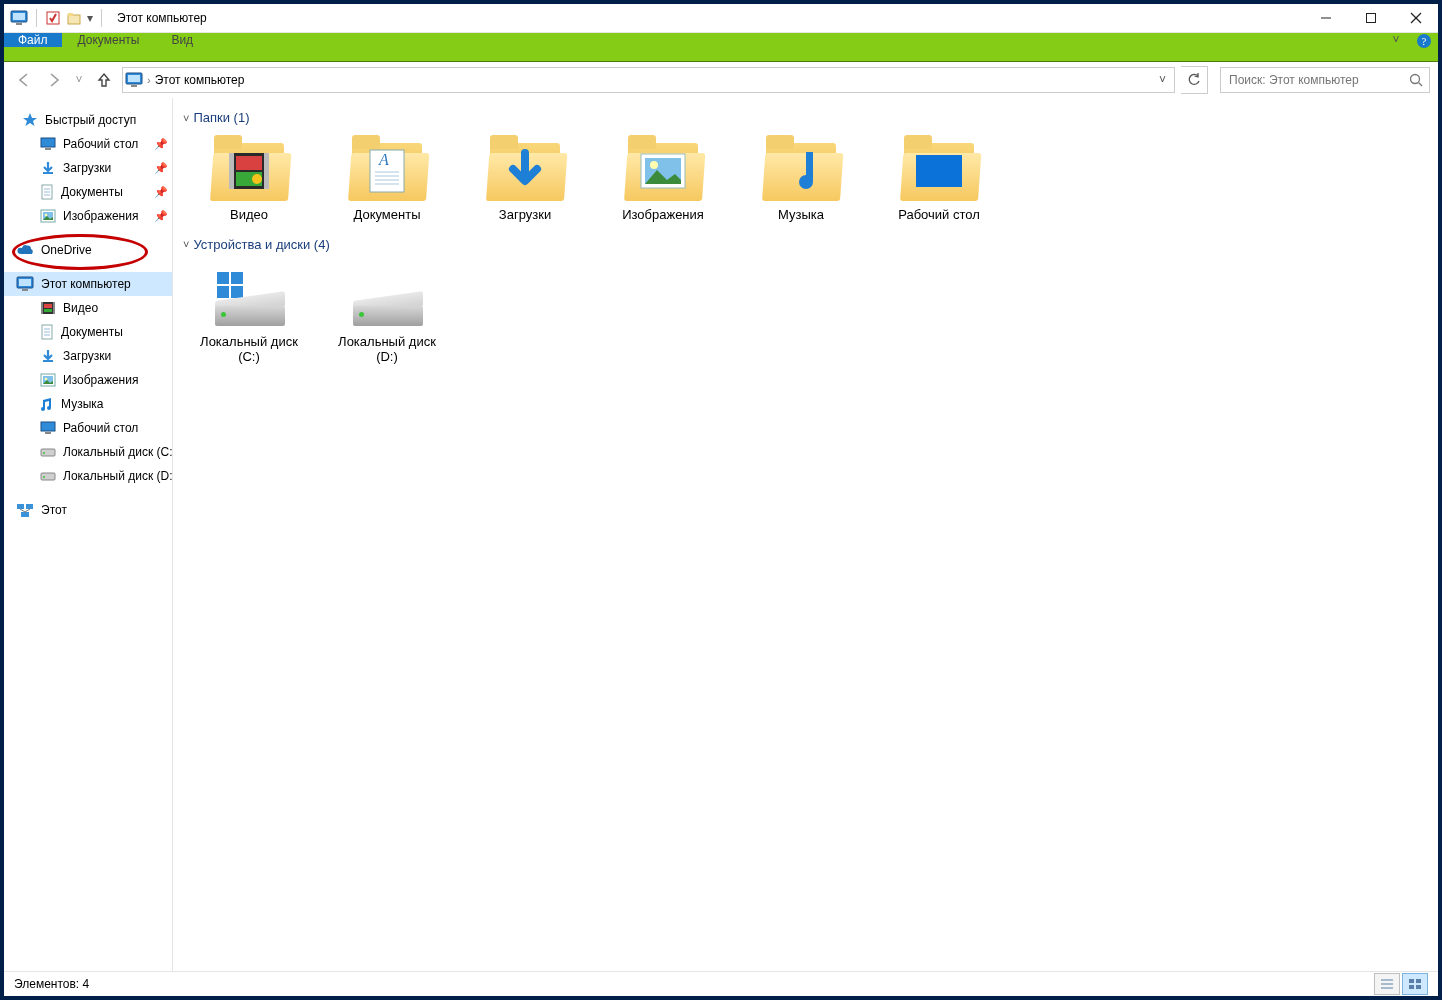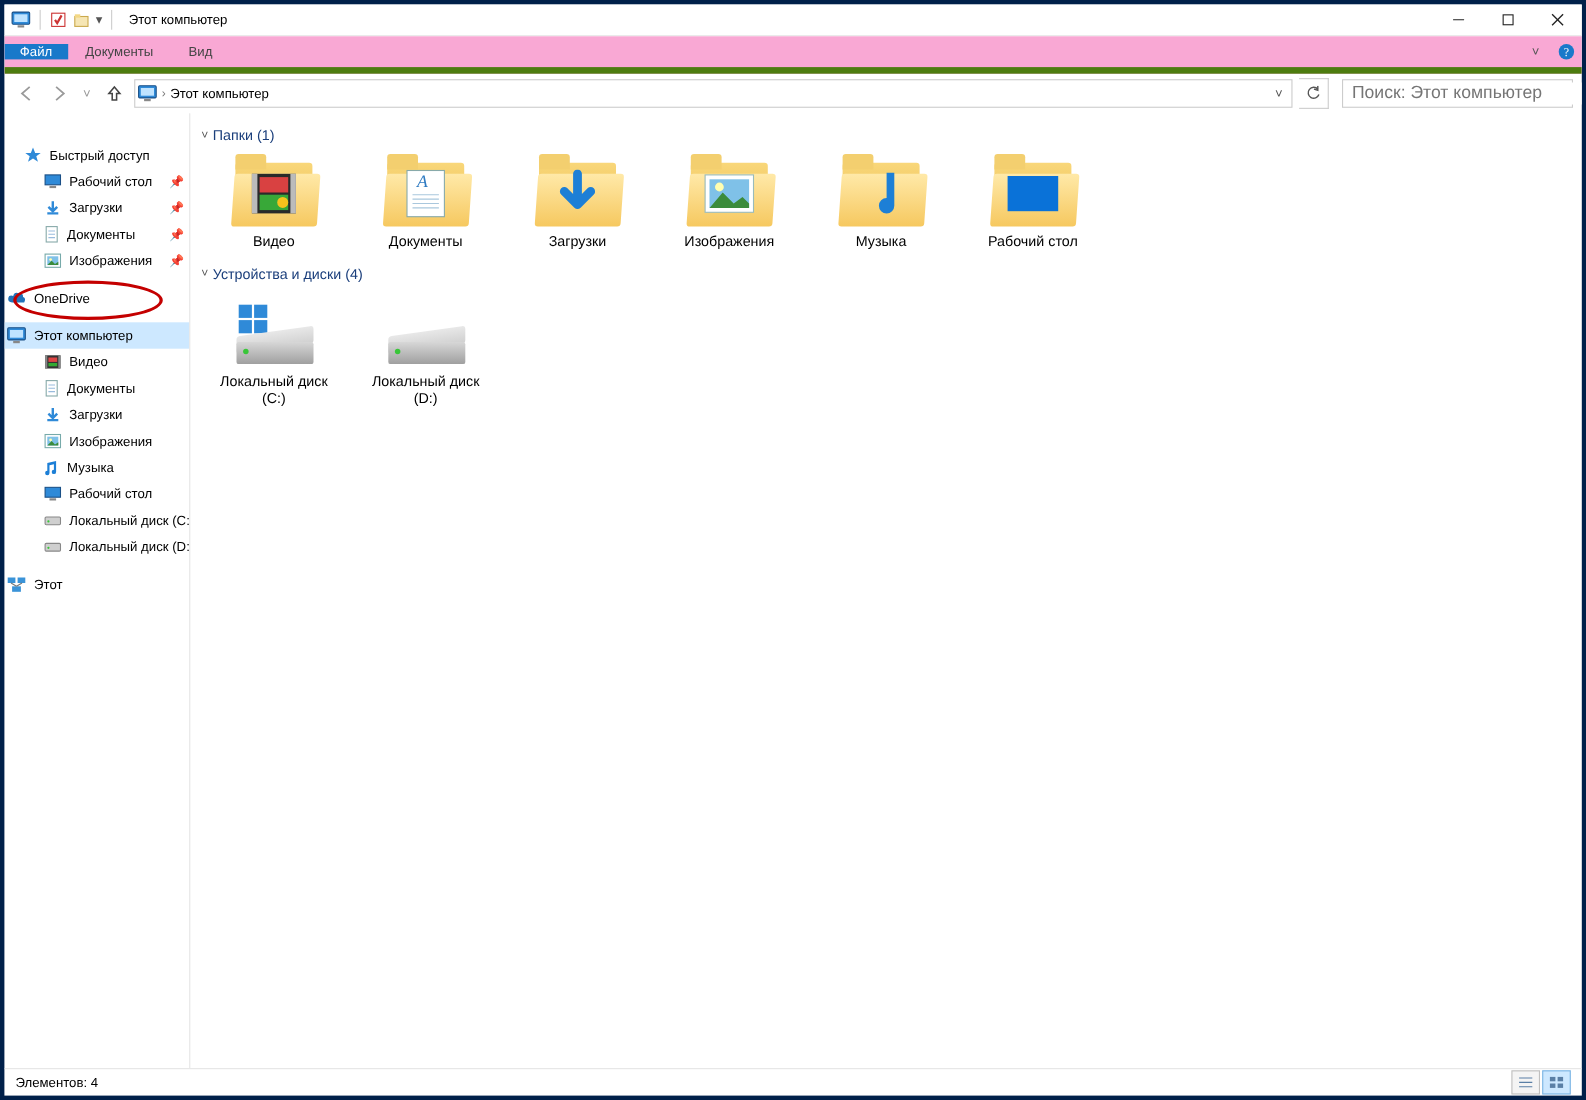--- a/index.html
+++ b/index.html
@@ -5,45 +5,45 @@
   html,body{margin:0;padding:0;height:100%;font-family:"Segoe UI",Tahoma,sans-serif;font-size:12px;color:#000;background:#fff;user-select:none}
   body{border:4px solid #00204a;box-sizing:border-box;display:flex;flex-direction:column;height:1000px;width:1442px}
   
   .titlebar{height:28px;display:flex;align-items:center;background:#fff;border-bottom:1px solid #e5e5e5}
   .titlebar .qat{display:flex;align-items:center;gap:5px;padding:0 6px}
   .qat-sep{width:1px;height:18px;background:#ccc;margin:0 3px}
   .titlebar .title{padding-left:6px}
   .sys-buttons{margin-left:auto;display:flex}
   .sys-btn{width:45px;height:28px;display:flex;align-items:center;justify-content:center}
   
-  .ribbon{height:28px;display:flex;align-items:center;background:#f9a8d4;border-bottom:6px solid #4d7c0f}
+  .ribbon{height:28px;display:flex;align-items:flex-start;background:#84cc16;border-bottom:1px solid #4d7c0f}
   .file-tab{background:#1979ca;color:#fff;padding:0 14px;display:flex;align-items:center}
   .ribbon-tab{padding:0 16px;display:flex;align-items:center;color:#444}
   .ribbon-spacer{flex:1}
   .ribbon-help{width:28px;display:flex;align-items:center;justify-content:center}
   .ribbon-expand{width:28px;display:flex;align-items:center;justify-content:center;color:#555}
   
   .addr-row{height:36px;display:flex;align-items:center;gap:6px;padding:3px 8px;box-sizing:border-box}
   .nav-btn{width:24px;height:24px;display:flex;align-items:center;justify-content:center;color:#999}
   .nav-btn.enabled{color:#333}
   .address{flex:1;height:26px;border:1px solid #ccc;display:flex;align-items:center;padding:0 2px;box-sizing:border-box}
   .address .chev{color:#777;padding:0 4px;font-size:11px}
   .addr-dd{margin-left:auto;color:#555;padding:0 6px}
   .refresh{width:26px;height:26px;border:1px solid #ccc;border-left:none;display:flex;align-items:center;justify-content:center}
   .searchbox{width:210px;height:26px;border:1px solid #ccc;display:flex;align-items:center;padding:0 6px;box-sizing:border-box;margin-left:6px}
-  .searchbox input{border:none;outline:none;flex:1;font-size:16px;color:#0369a1}
+  .searchbox input{border:none;outline:none;flex:1;font-size:12px;color:#0369a1}
   .searchbox .mag{color:#777}
   
   .body{flex:1;display:flex;min-height:0}
   
   .sidebar{width:168px;border-right:1px solid #e5e5e5;overflow:hidden;padding-top:6px}
   .side-item{height:24px;display:flex;align-items:center;padding-left:18px;gap:7px;position:relative;white-space:nowrap}
   .side-item.sub{padding-left:36px}
-  .side-item.group{padding-left:2px;margin-top:10px}
-  .side-item.first{margin-top:20px}
+  .side-item.group{padding-left:12px;margin-top:10px}
+  .side-item.first{margin-top:4px}
   .side-item.selected{background:#cde8ff}
   .side-item .pin{position:absolute;right:4px;color:#8a8a8a;font-size:11px}
   .redcircle{position:absolute;left:8px;top:-4px;width:130px;height:30px;border:3px solid #c40000;border-radius:50%;pointer-events:none}
   
   .content{flex:1;overflow:auto;padding:6px 8px}
   .group-hdr{color:#1a3e7b;font-size:13px;padding:6px 2px;display:flex;align-items:center;gap:4px}
   .group-hdr .caret{font-size:11px;color:#555}
   .items{display:flex;flex-wrap:wrap;gap:0 30px;padding:8px 14px}
   .item{width:108px;display:flex;flex-direction:column;align-items:center;text-align:center;gap:6px}
   .item .label{font-size:13px;line-height:1.2}

